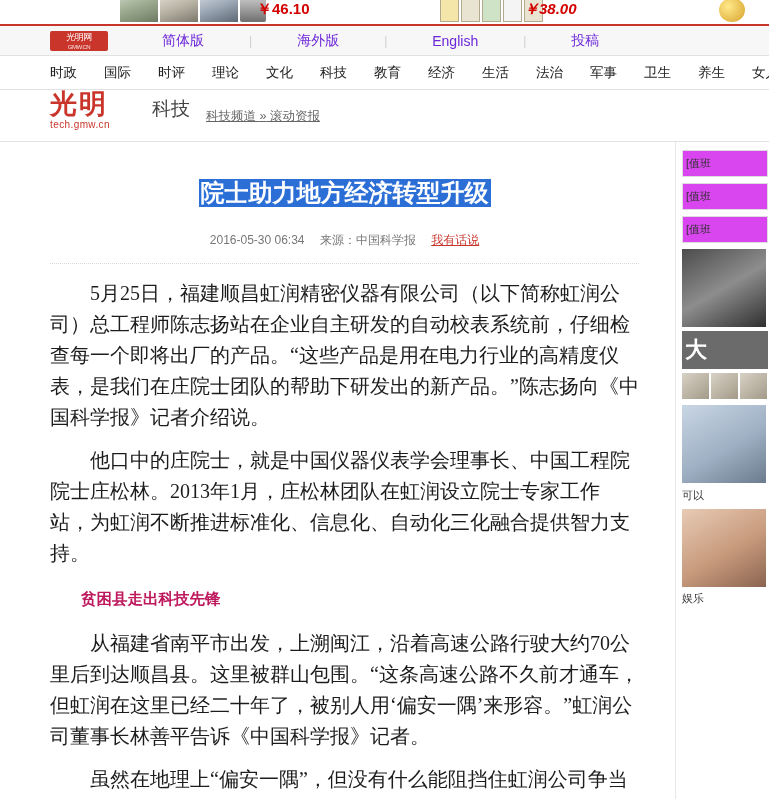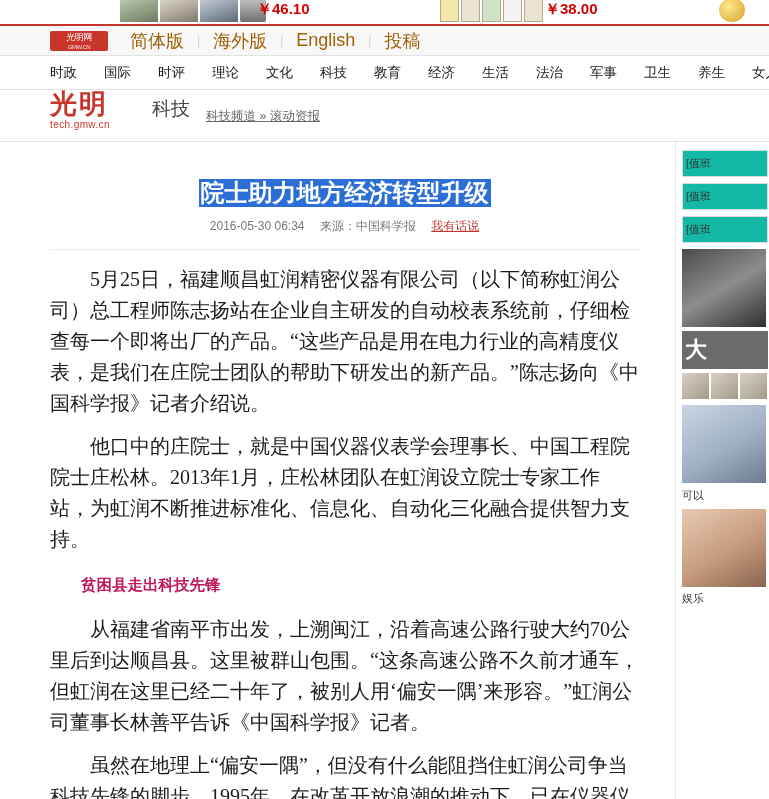--- a/index.html
+++ b/index.html
@@ -48,21 +48,21 @@
     border-radius: 4px 4px 2px 2px;
   }
   .ad-price {
     color: #d30000;
     font-size: 15px;
     font-weight: bold;
     position: absolute;
     top: 0px;
   }
   .ad-price.p1 { left: 257px; }
-  .ad-price.p2 { left: 545px; }
+  .ad-price.p2 { left: 524px; font-style: italic; }
   .ad-right-imgs {
     position: absolute;
     left: 440px;
     top: -6px;
     display: flex;
     gap: 2px;
   }
   .ad-swatch {
     width: 17px;
     height: 26px;
@@ -84,39 +84,40 @@
 
   
   .topbar {
     height: 30px;
     background: #f7f7f7;
     border-bottom: 1px solid #e2e2e2;
     display: flex;
     align-items: center;
     padding-left: 50px;
     box-sizing: border-box;
+    gap: 32px;
   }
   .gmw-logo {
     width: 58px;
     height: 20px;
     background: #c9352b;
     color: #fff;
     font-size: 9px;
     line-height: 10px;
     text-align: center;
     border-radius: 2px;
     padding-top: 1px;
     box-sizing: border-box;
     letter-spacing: -0.5px;
     margin-right: 18px;
   }
   .gmw-logo .sub { font-size: 6px; opacity: .85; }
   .topbar a {
-    color: #a16207;
-    font-size: 18px;
+    color: #6d28d9;
+    font-size: 14px;
     text-decoration: none;
     padding: 0 4px;
   }
   .topbar .sep {
     color: #cfcfcf;
     font-size: 12px;
     padding: 0 9px;
   }
 
   
@@ -209,21 +210,21 @@
   }
   h1.title .sel {
     background: #2a6ed6;
     color: #ffffff;
     padding: 1px 2px;
   }
   .meta {
     text-align: center;
     font-size: 12px;
     color: #777;
-    margin: 8px 0 14px 0;
+    margin: 22px 0 14px 0;
     border-bottom: 1px dotted #d8d8d8;
     padding-bottom: 14px;
   }
   .meta .src { margin-left: 12px; }
   .meta .comment { color: #c9352b; margin-left: 12px; }
   .byline {
     font-size: 15px;
     font-weight: bold;
     color: #111;
     text-decoration: underline;
@@ -249,21 +250,21 @@
   }
 
   
   .rail-box {
     border: 1px solid #ddd;
     margin: 0 0 6px 6px;
     padding: 4px 3px;
     font-size: 11px;
     color: #333;
     line-height: 17px;
-    background: #14b8a6;
+    background: #d946ef;
   }
   .rail-photo {
     margin: 0 0 4px 6px;
     width: 84px;
     height: 78px;
     position: relative;
     overflow: hidden;
     background: #ccc;
   }
   .ph1 { background: linear-gradient(150deg,#4c4c4c,#8d8d8d 50%,#2f2f2f); }

